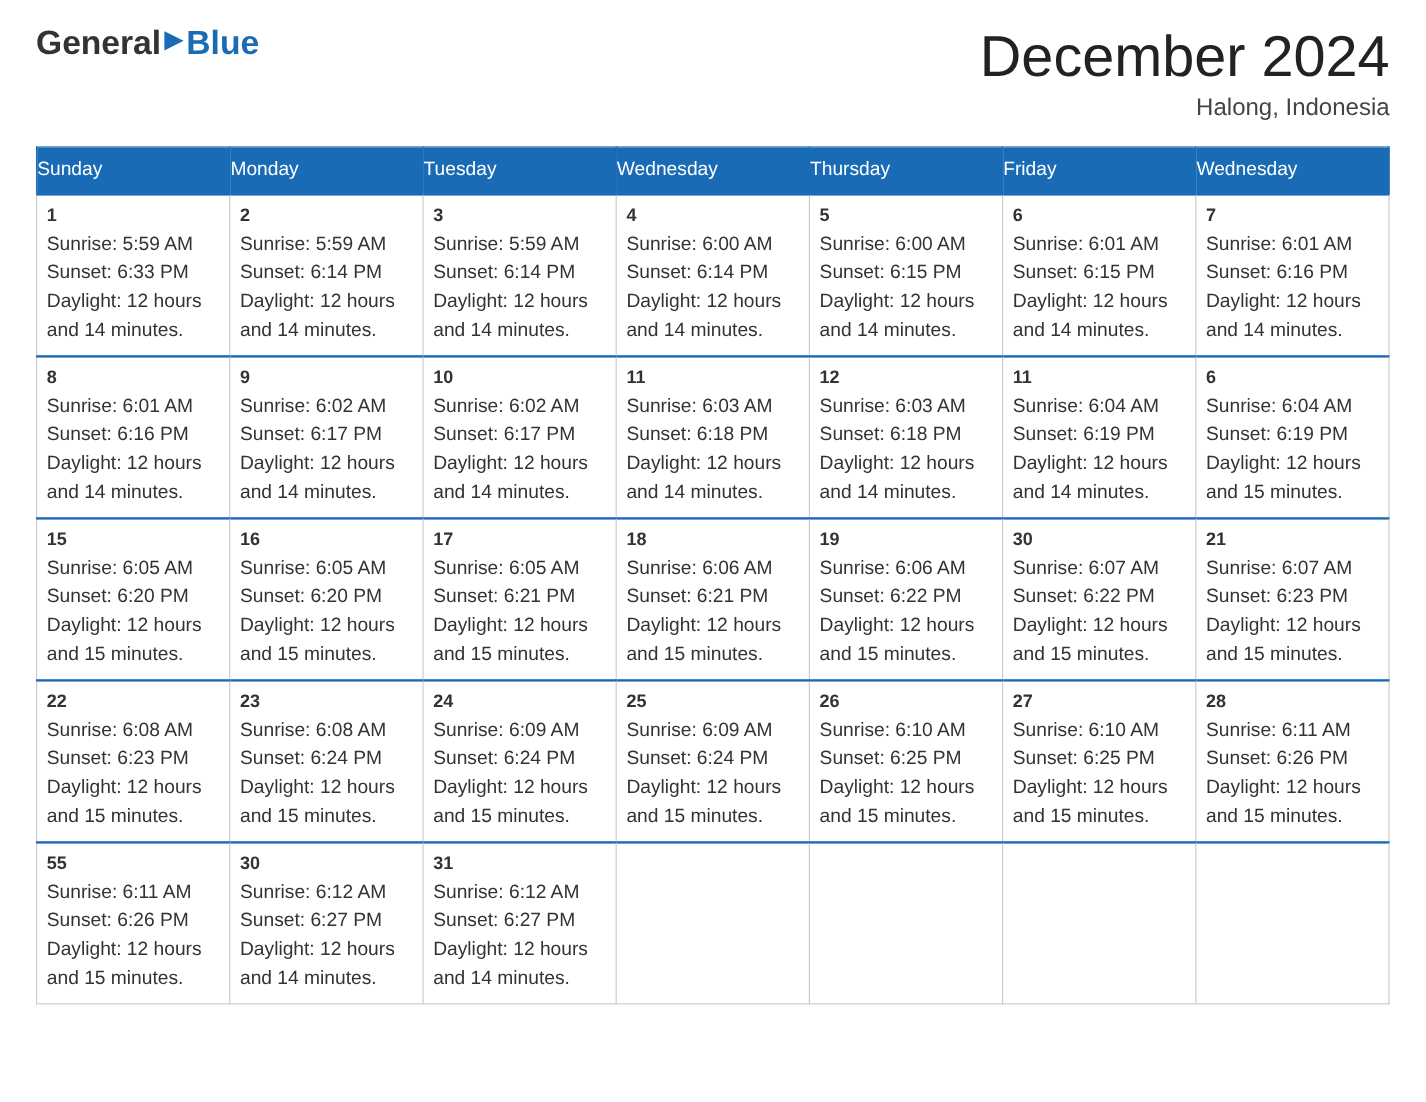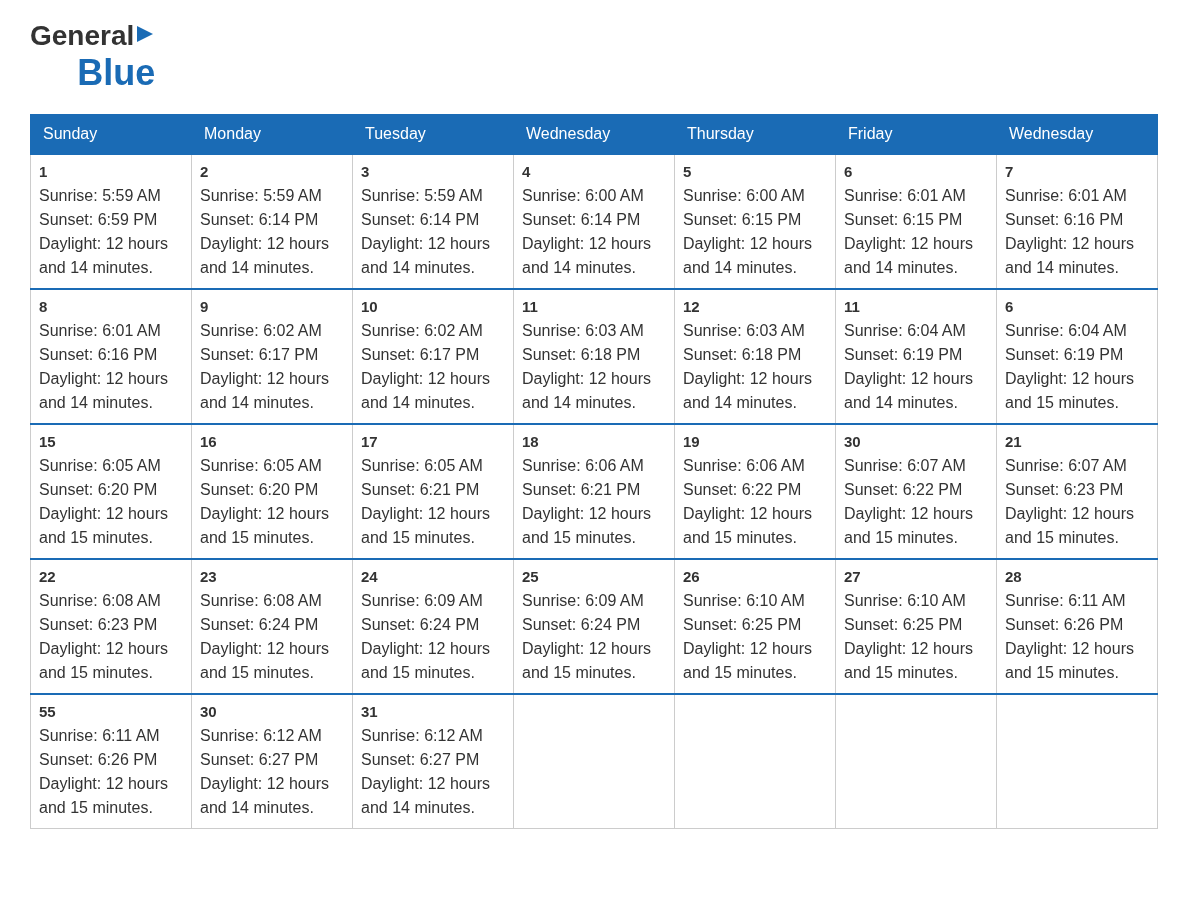--- a/index.html
+++ b/index.html
@@ -11,30 +11,30 @@
       padding: 20px 30px;
     }
     .header {
       display: flex;
       justify-content: space-between;
       align-items: flex-start;
       margin-bottom: 20px;
     }
     .logo {
       display: flex;
-      flex-direction: column;
-      align-items: flex-end;
+      flex-direction: row;
+      align-items: center;
     }
     .logo-general {
       font-size: 28px;
       font-weight: bold;
       color: #333;
     }
     .logo-blue {
-      font-size: 36px;
+      font-size: 28px;
       font-weight: bold;
       color: #1a6bb5;
     }
     .title-section {
       text-align: right;
     }
     .month-title {
       font-size: 48px;
       font-weight: normal;
       color: #222;
@@ -44,21 +44,21 @@
       color: #444;
       margin-top: 4px;
     }
     .calendar {
       width: 100%;
       border-collapse: collapse;
     }
     .calendar th {
       background-color: #1a6bb5;
       color: #fff;
-      padding: 10px 12px;
+      padding: 10px 0;
       text-align: left;
       font-size: 16px;
       font-weight: normal;
       border: 1px solid #1a6bb5;
     }
     .calendar td {
       vertical-align: top;
       padding: 8px;
       border: 1px solid #ccc;
       width: 14.28%;
@@ -106,41 +106,45 @@
       <span class="logo-arrow-wrap">
         <svg width="20" height="20" viewBox="0 0 20 20">
           <polygon points="2,2 18,10 2,18" fill="#1a6bb5"></polygon>
         </svg>
       </span>
     </div>
     <div>
       <span class="logo-blue">Blue</span>
     </div>
   </div>
+  <div class="title-section">
+    <div class="month-title">December 2024</div>
+    <div class="location">Halong, Indonesia</div>
+  </div>
 </div>
 
 <table class="calendar">
   <thead>
     <tr>
     <th>Sunday</th>
         <th>Monday</th>
         <th>Tuesday</th>
         <th>Wednesday</th>
         <th>Thursday</th>
         <th>Friday</th>
         <th>Wednesday</th>
       </tr>
   </thead>
   <tbody id="calendar-body">
   <tr>
         <td>
         <span class="day-number">1</span>
         <div class="day-info">
           <span>Sunrise: 5:59 AM</span><br>
-          <span>Sunset: 6:59 PM</span><br>
+          <span>Sunset: 6:33 PM</span><br>
           <span>Daylight: 12 hours</span><br>
           <span>and 14 minutes.</span>
         </div>
       </td>
         <td>
         <span class="day-number">2</span>
         <div class="day-info">
           <span>Sunrise: 5:59 AM</span><br>
           <span>Sunset: 6:14 PM</span><br>
           <span>Daylight: 12 hours</span><br>

